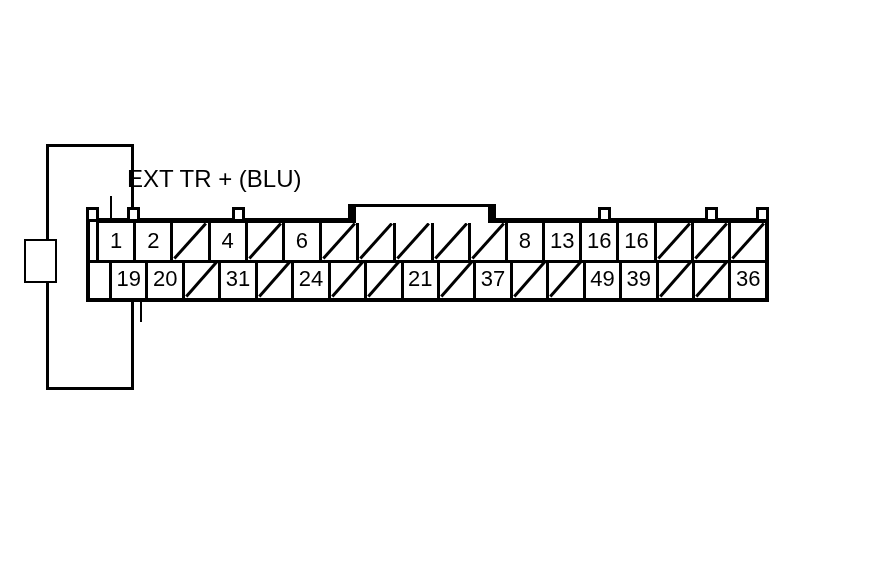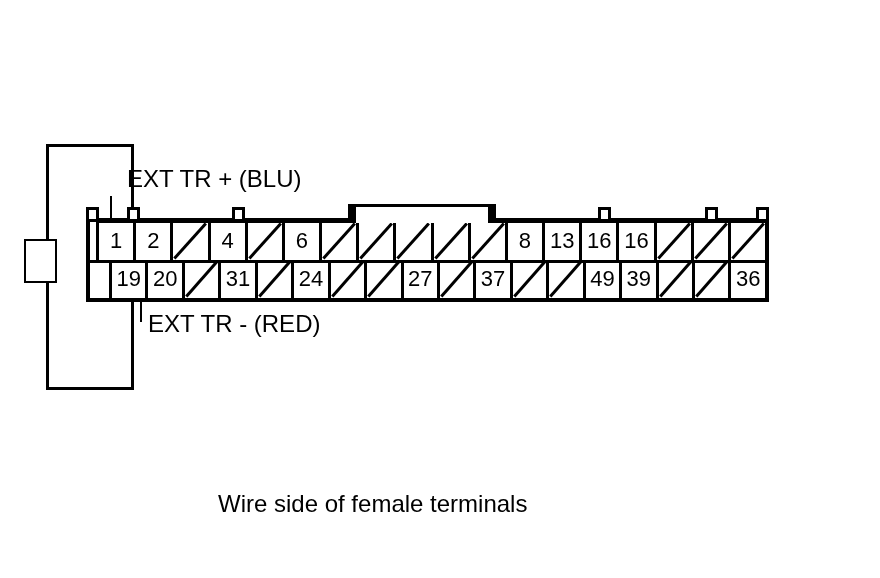--- a/index.html
+++ b/index.html
@@ -238,21 +238,20 @@
   <div class="loop"></div>
   <div class="loop-right-top"></div>
   <div class="loop-right-bot"></div>
   <div class="term-box"></div>
 
   <div class="lead lead-1"></div>
   <div class="lead lead-19"></div>
 
   <div class="label-plus">EXT TR +  (BLU)</div>
 
-  <div class="label-minus">EXT TR -  (RED)</div>
 
   <div class="connector">
     <div class="shell-outline"></div>
     <div class="row-top-line"></div>
     <div class="row-divider"></div>
     <div class="row row-top" id="row-top">
         <div class="cell">
           <span>1</span>
         </div>
         <div class="cell">
@@ -355,21 +354,21 @@
           <svg class="slash" preserveAspectRatio="none" viewBox="0 0 100 100">
             <line x1="4" y1="96" x2="96" y2="4" vector-effect="non-scaling-stroke"></line>
           </svg>
         </div>
         <div class="cell">
           <svg class="slash" preserveAspectRatio="none" viewBox="0 0 100 100">
             <line x1="4" y1="96" x2="96" y2="4" vector-effect="non-scaling-stroke"></line>
           </svg>
         </div>
         <div class="cell">
-          <span>27</span>
+          <span>21</span>
         </div>
         <div class="cell">
           <svg class="slash" preserveAspectRatio="none" viewBox="0 0 100 100">
             <line x1="4" y1="96" x2="96" y2="4" vector-effect="non-scaling-stroke"></line>
           </svg>
         </div>
         <div class="cell">
           <span>37</span>
         </div>
         <div class="cell">
@@ -408,15 +407,14 @@
   <div class="tab tab-a"></div>
   <div class="tab tab-b"></div>
   <div class="tab tab-c"></div>
   <div class="tab tab-d"></div>
   <div class="tab tab-r-edge"></div>
 
   <div class="bracket"></div>
   <div class="bracket-post-l"></div>
   <div class="bracket-post-r"></div>
 
-  <div class="caption">Wire side of female terminals</div>
 
 </div>
 
 </body></html>

